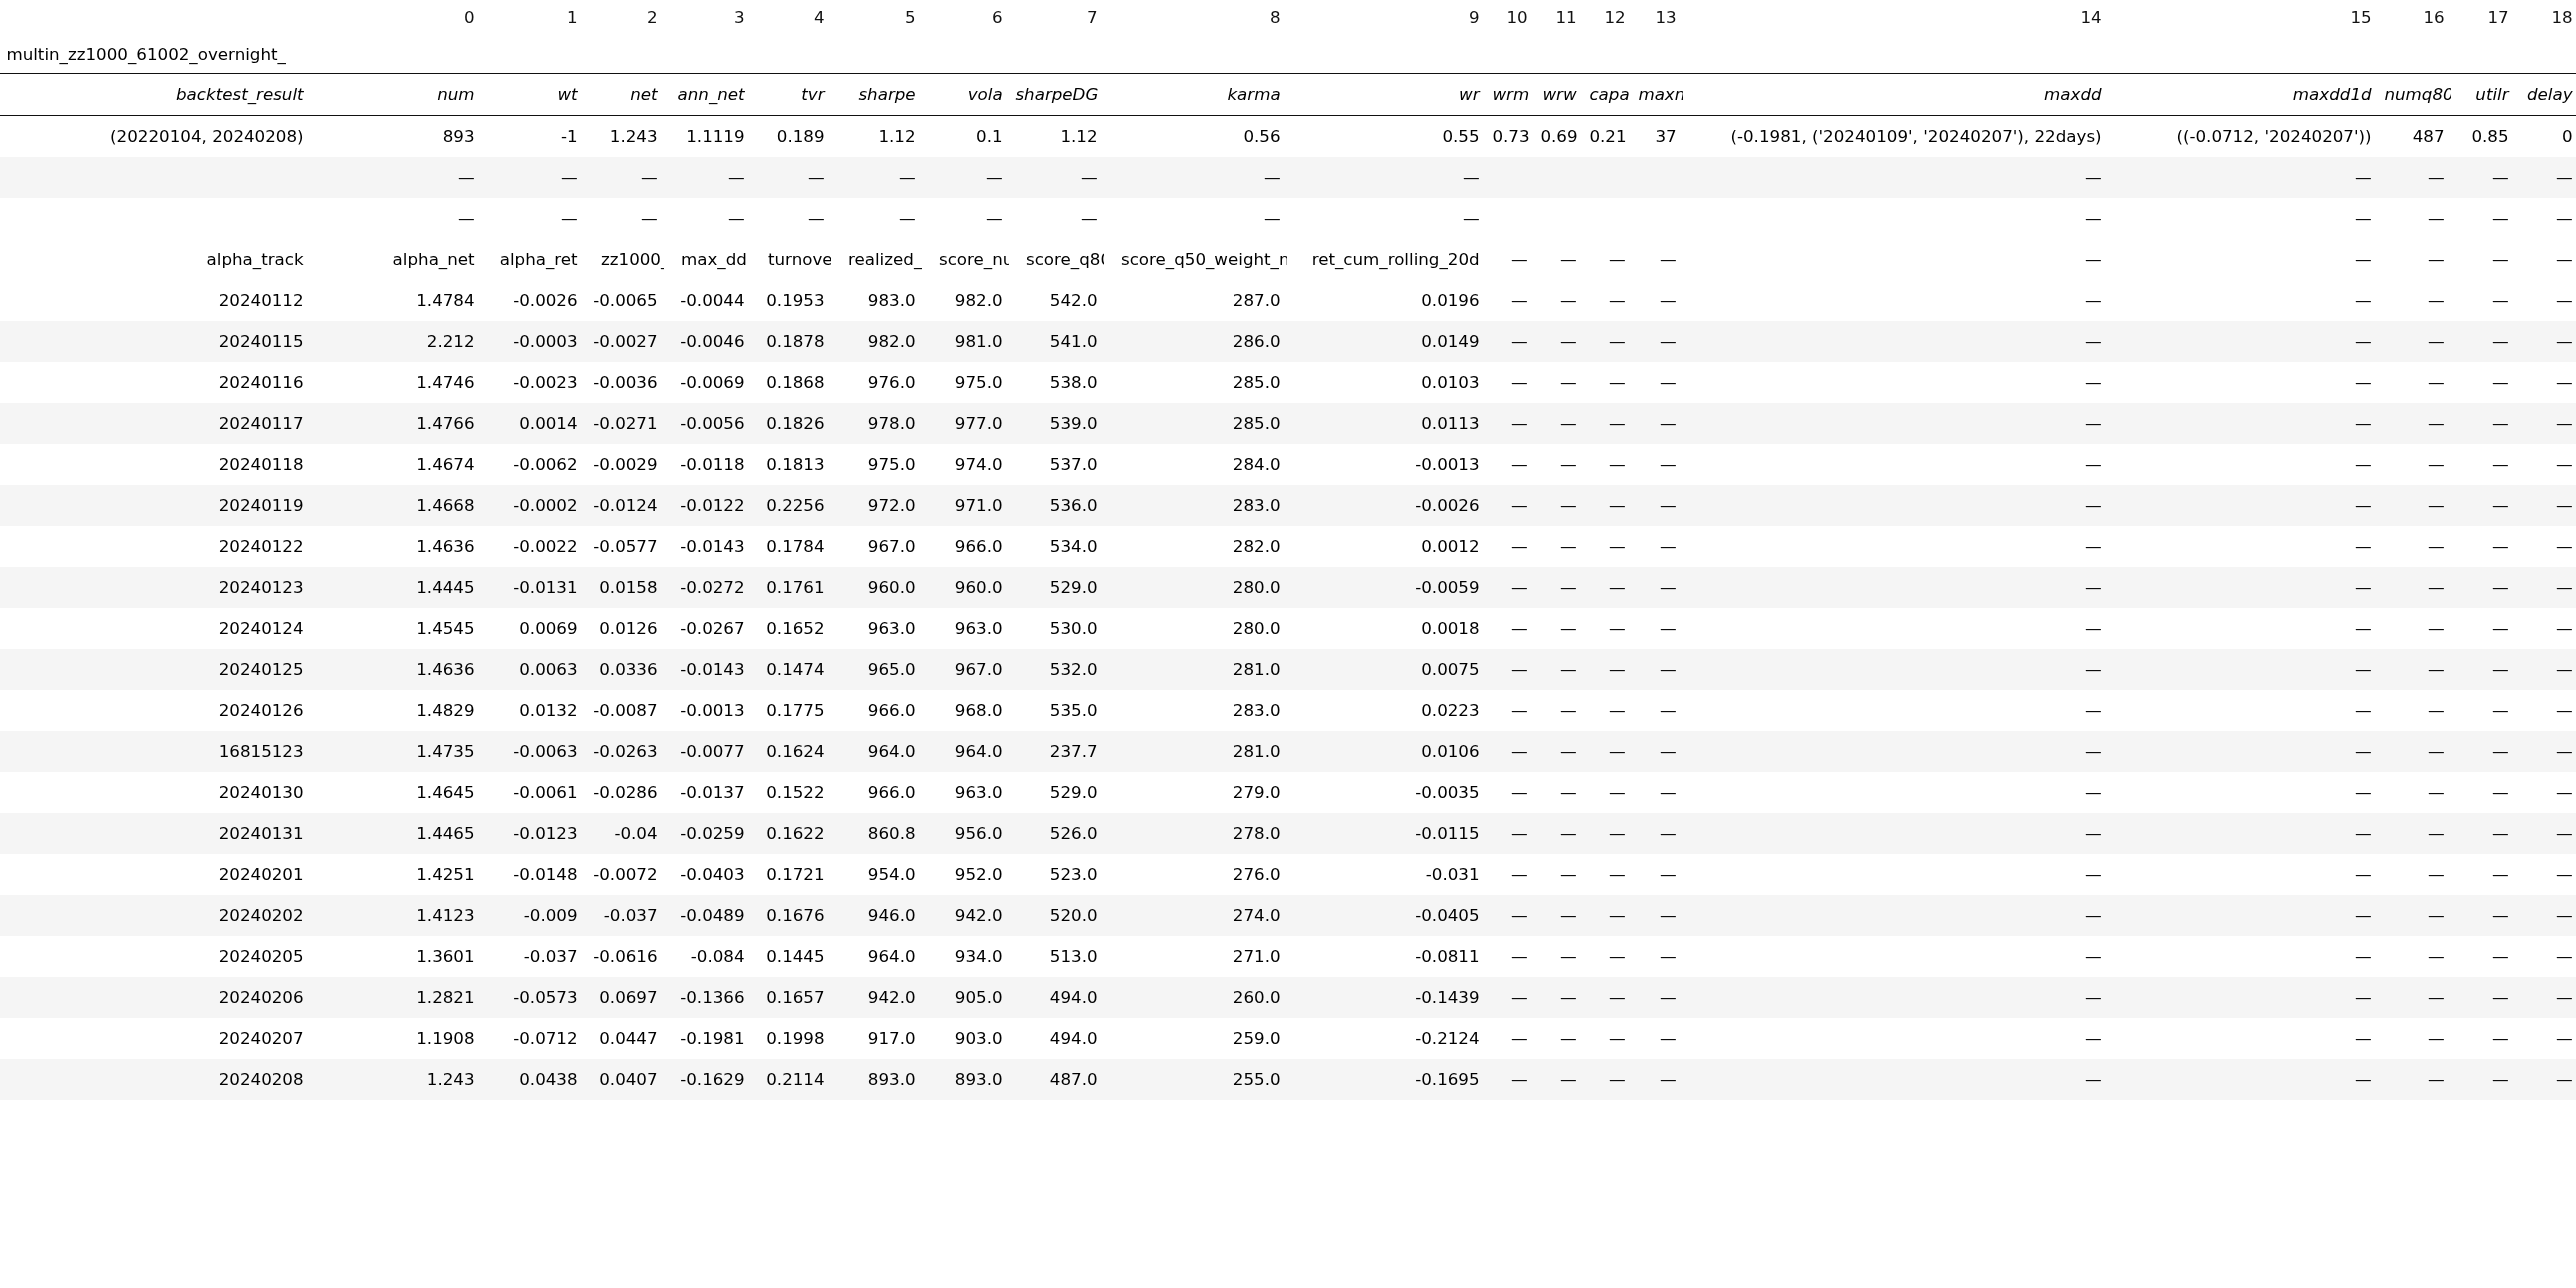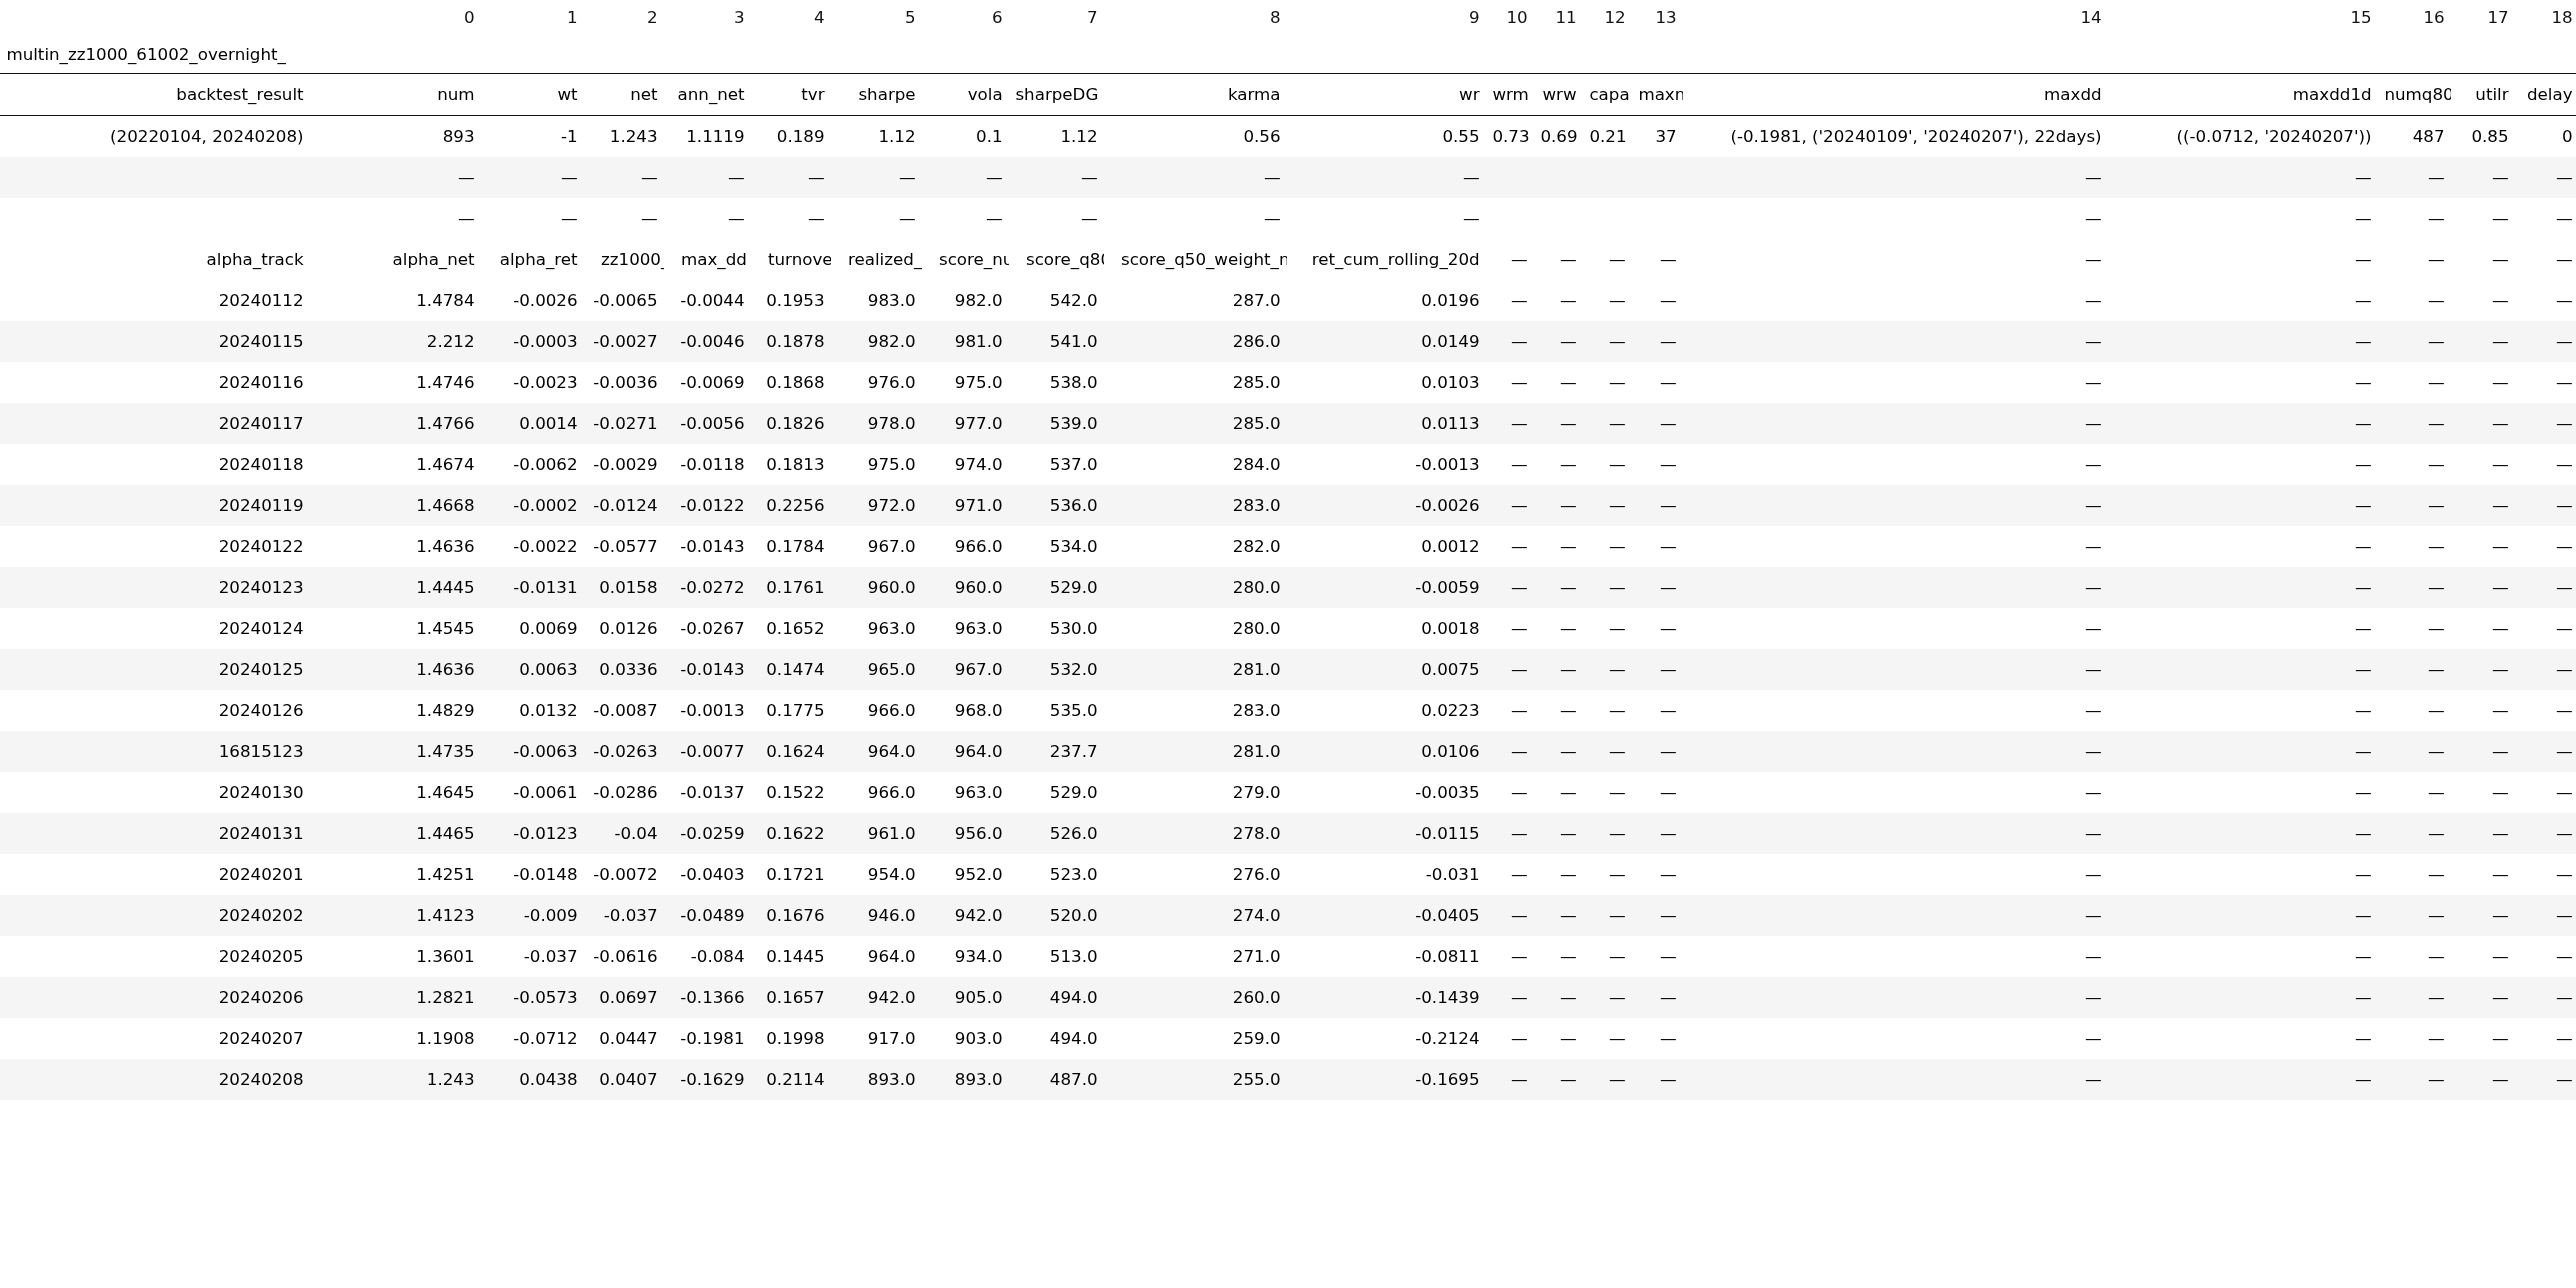--- a/index.html
+++ b/index.html
@@ -48,20 +48,21 @@
     line-height: 38px;
     text-align: left;
     font-size: 16.7px;
     border-bottom: 1.6px solid #111;
   }
   tr.headrow td {
     height: 41px;
     line-height: 41px;
     border-bottom: 0.8px solid #111;
     font-size: 16.7px;
+    font-style: italic;
   }
   tr.datarow td {
     height: 41px;
     line-height: 41px;
     font-size: 16.7px;
   }
   tr.datarow.alt td {
     background: #f5f5f5;
   }
   tr.blankrow td {
@@ -566,21 +567,21 @@
           <td>—</td>
           <td>—</td>
         </tr>
         <tr class="datarow alt">
           <td>20240131</td>
           <td>1.4465</td>
           <td>-0.0123</td>
           <td>-0.04</td>
           <td>-0.0259</td>
           <td>0.1622</td>
-          <td>961.0</td>
+          <td>860.8</td>
           <td>956.0</td>
           <td>526.0</td>
           <td>278.0</td>
           <td>-0.0115</td>
           <td>—</td>
           <td>—</td>
           <td>—</td>
           <td>—</td>
           <td></td>
           <td>—</td>

